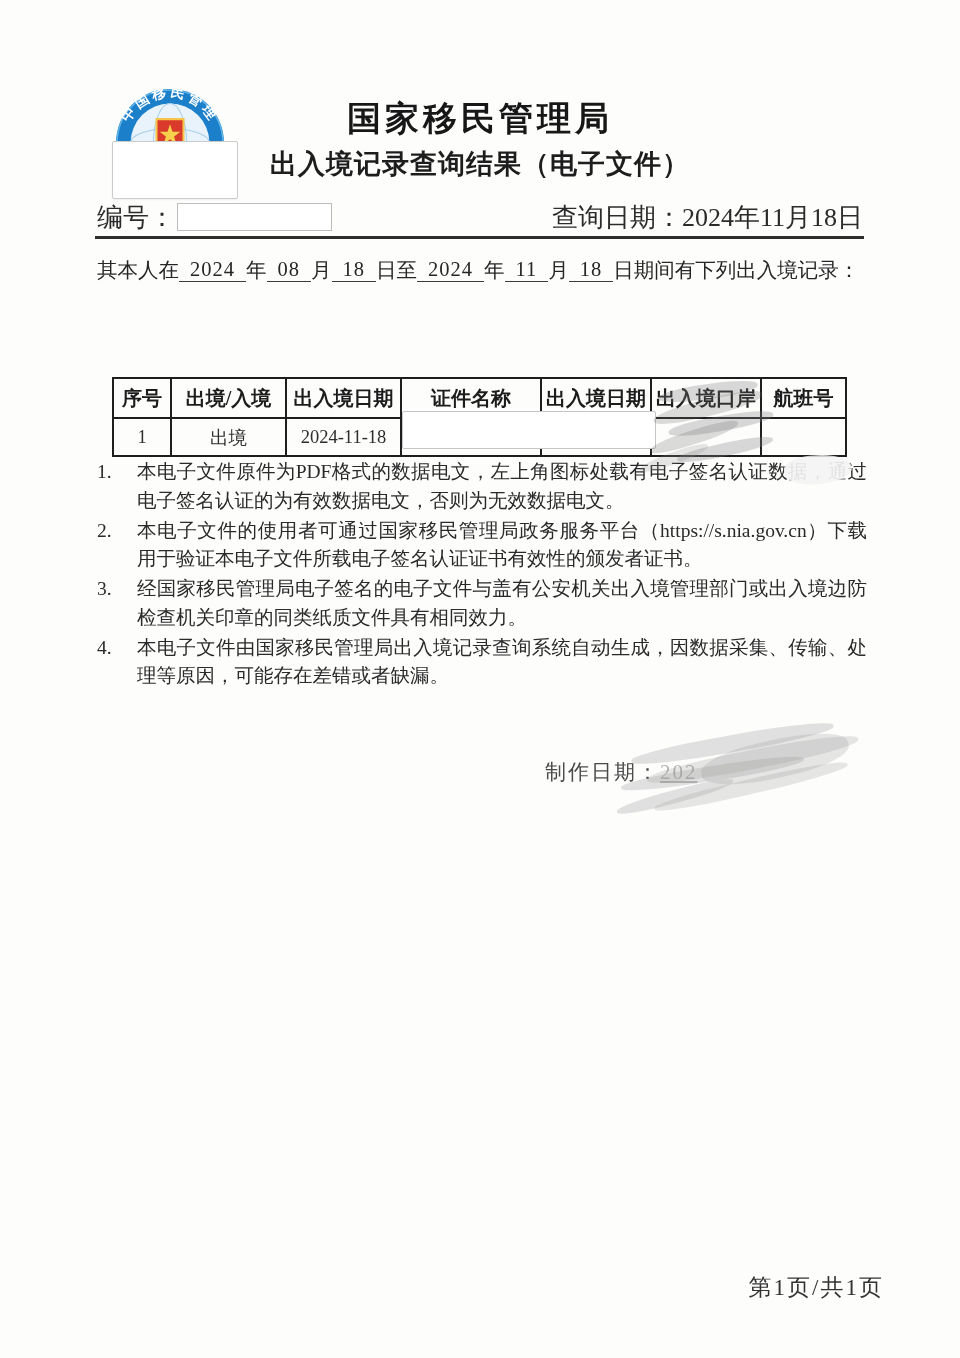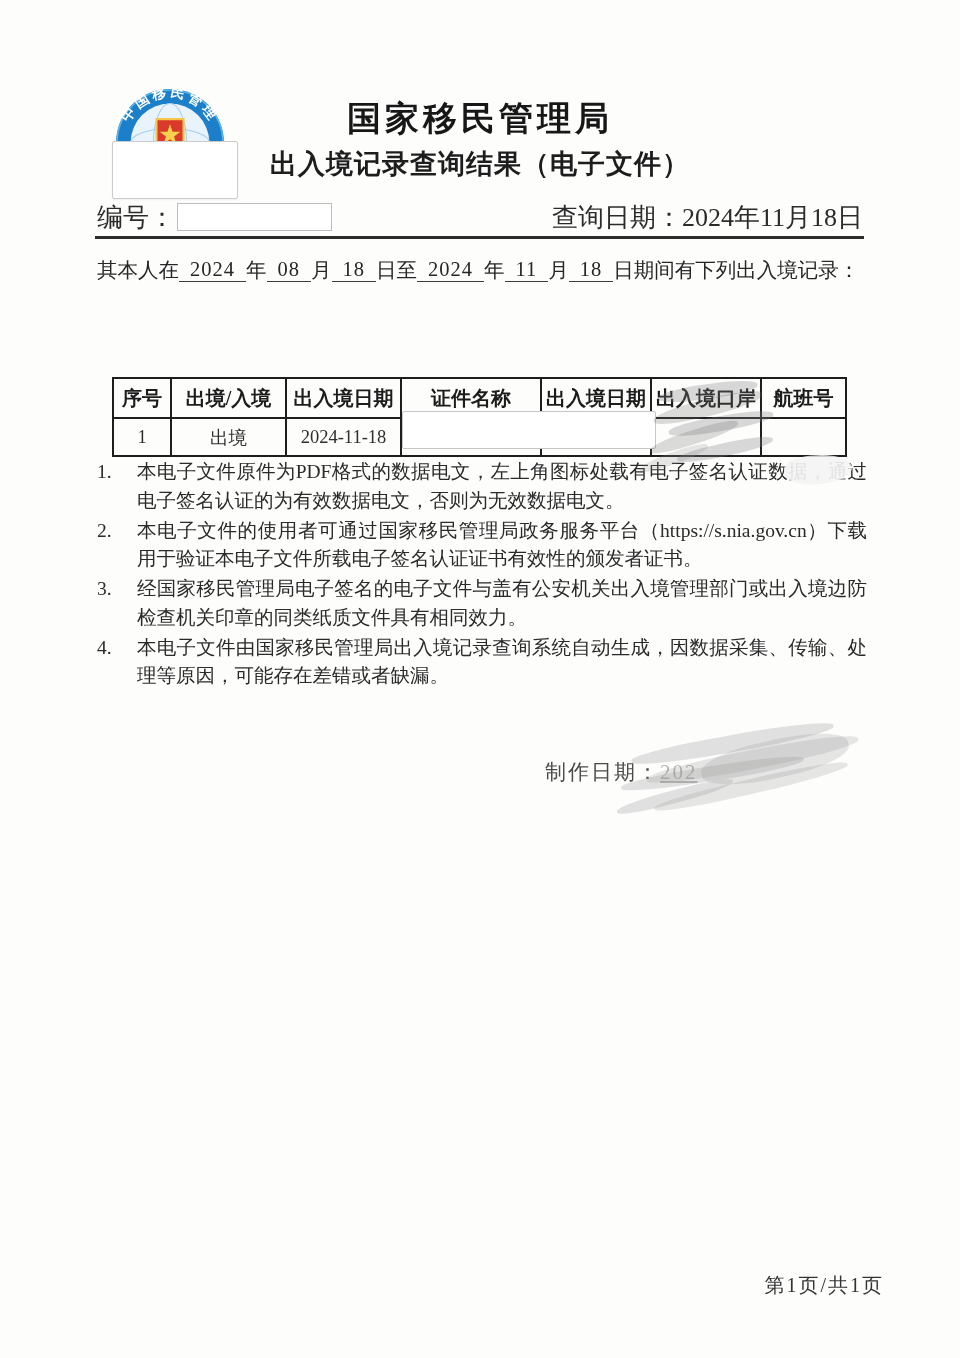--- a/index.html
+++ b/index.html
@@ -43,21 +43,21 @@
   .note-text { flex:1; text-align:justify;margin-left:16px; }
   .smudged { position:relative; color:rgba(70,70,70,0.55); }
   .smudged::after { content:""; position:absolute; left:-4px; top:-6px; width:115%; height:140%;
     background:rgba(243,243,243,0.82); border-radius:40% 55% 45% 50%; transform:rotate(-6deg); }
 
   
   .production { position:absolute; top:758px; left:545px; font-size:21px; color:#4a4a4a; letter-spacing:2px; }
   .prod-partial { color:rgba(110,110,110,0.5);text-decoration:underline; }
 
   
-  .page-footer { position:absolute; top:1272px; right:76px; font-size:20px; letter-spacing:2px; color:#333; }
+  .page-footer { position:absolute; top:1272px; right:76px; font-size:23px; letter-spacing:2px; color:#333; }
 
   
   .overlay { position:absolute; inset:0; pointer-events:none; }
   .redact { position:absolute; background:#ffffff; border:1.5px solid #cccccc; border-radius:2px; }
   .redact-logo { left:112px; top:141px; width:126px; height:58px; box-shadow:0 1px 2px rgba(0,0,0,0.06); }
   .redact-row  { left:402px; top:411px; width:254px; height:38px; border-color:#c6c6c6; }
   .stroke { position:absolute; border-radius:45%; }
   .g1 { background:rgba(128,128,128,0.30); } .g2 { background:rgba(110,110,110,0.24); }
   .g3 { background:rgba(160,160,160,0.30); } .g4 { background:rgba(145,145,145,0.22); }
 </style>

